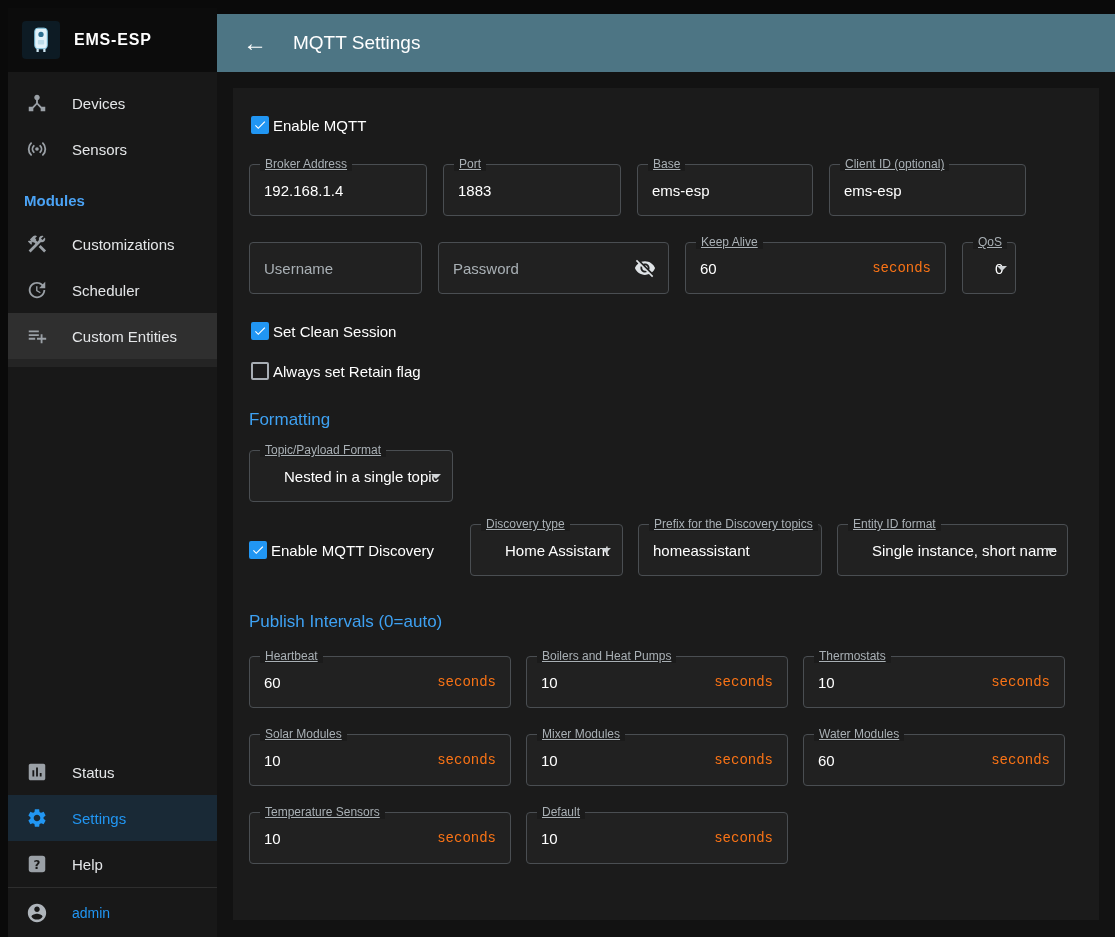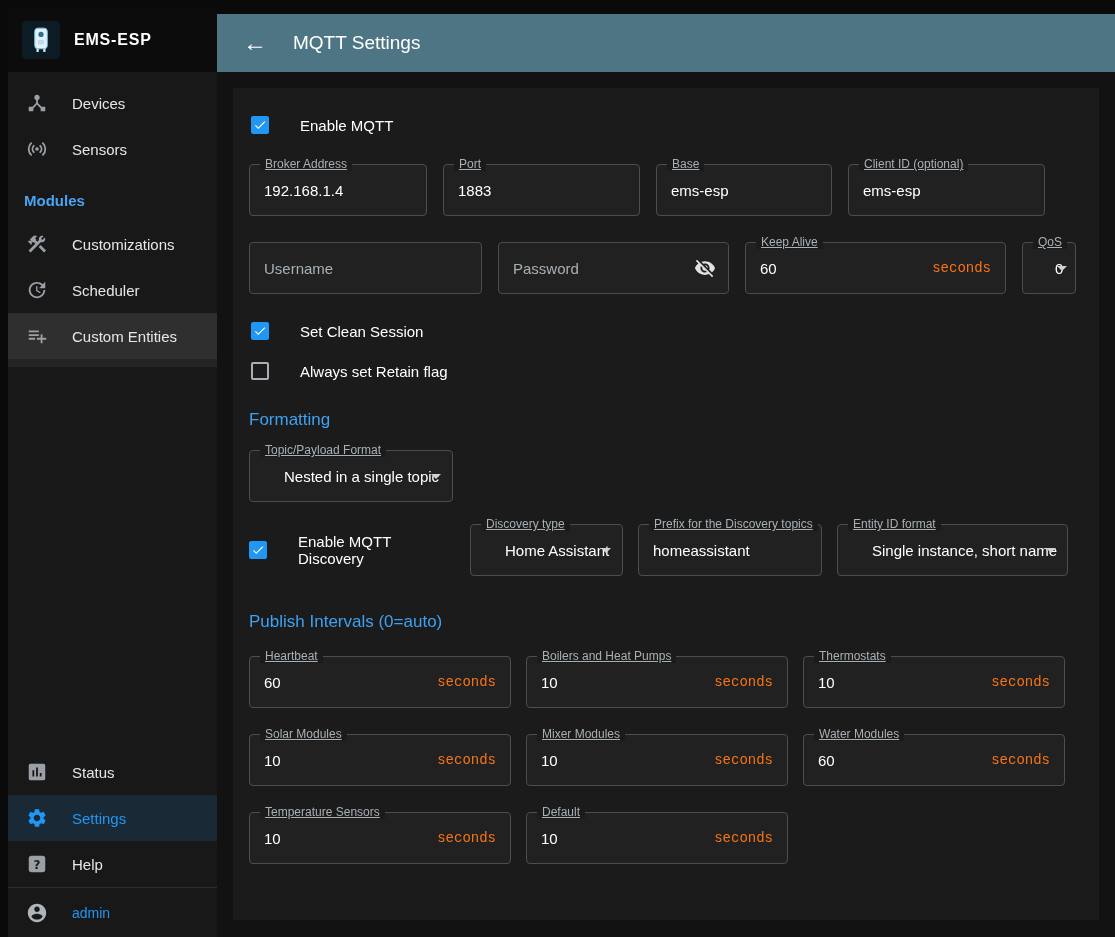--- a/index.html
+++ b/index.html
@@ -37,21 +37,21 @@
             background:#4d7584; display:flex; align-items:center; padding-left:26px; }
   .back-btn { background:none; border:none; color:#ffffff; font-size:24px; line-height:1;
               cursor:pointer; padding:0; font-family:inherit; }
   .appbar-title { color:#ffffff; font-size:19px; font-weight:500; margin-left:26px; }
 
   
   .main { position:absolute; left:217px; top:72px; width:898px; height:865px; background:#121212; }
   .panel { position:absolute; left:16px; top:16px; right:16px; bottom:17px;
            background:#1b1b1b; padding:22px 16px; overflow:hidden; }
 
-  .check-row { display:flex; align-items:center; gap:31px; cursor:pointer; width:max-content; }
+  .check-row { display:flex; align-items:center; gap:4px; cursor:pointer; width:max-content; }
   .cb { width:18px; height:18px; border:2px solid #a8aeb4; border-radius:2px;
         display:flex; align-items:center; justify-content:center; flex:none; background:transparent; }
   .cb svg { display:none; width:16px; height:16px; }
   .cb.checked { background:#2196f3; border-color:#2196f3; }
   .cb.checked svg { display:block; }
   .cb-label { color:#ffffff; font-size:15px; }
 
   .frow { display:flex; gap:16px; }
   .field { position:relative; height:52px; border:1px solid #4a4e52; border-radius:4px;
            background:#212121; display:flex; align-items:center; flex:none; }
@@ -68,22 +68,22 @@
   .sval { color:#ffffff; font-size:15px; padding-left:14px; white-space:nowrap; }
   .caret { position:absolute; right:11px; top:50%; margin-top:-2px; width:0; height:0;
            border-left:5px solid transparent; border-right:5px solid transparent;
            border-top:5px solid #cfd3d6; }
   .select.small { padding-right:24px; }
   .select.small .sval { padding-left:12px; }
   .select.small .caret { right:8px; }
 
   .h-blue { color:#3ea1f2; font-size:17px; font-weight:500; }
 
-  .w-broker{width:178px}.w-port{width:197px}.w-base{width:176px}.w-client{width:197px}
-  .w-user{width:233px}.w-pass{width:231px}.w-keep{width:261px}.w-qos{width:54px}
+  .w-broker{width:178px}.w-port{width:178px}.w-base{width:176px}.w-client{width:197px}
+  .w-user{width:173px}.w-pass{width:231px}.w-keep{width:261px}.w-qos{width:54px}
   .w-topic{width:204px}.w-dtype{width:153px}.w-prefix{width:184px}.w-entity{width:231px}
 
   .mt-en{margin:6px 0 0 2px}
   .mt-r1{margin-top:30px}
   .mt-r2{margin-top:26px}
   .mt-cs{margin:28px 0 0 2px}
   .mt-rf{margin:22px 0 0 2px}
   .mt-fh{margin-top:30px}
   .mt-tf{margin-top:20px}
   .mt-pr{margin:30px 0 0 2px}

